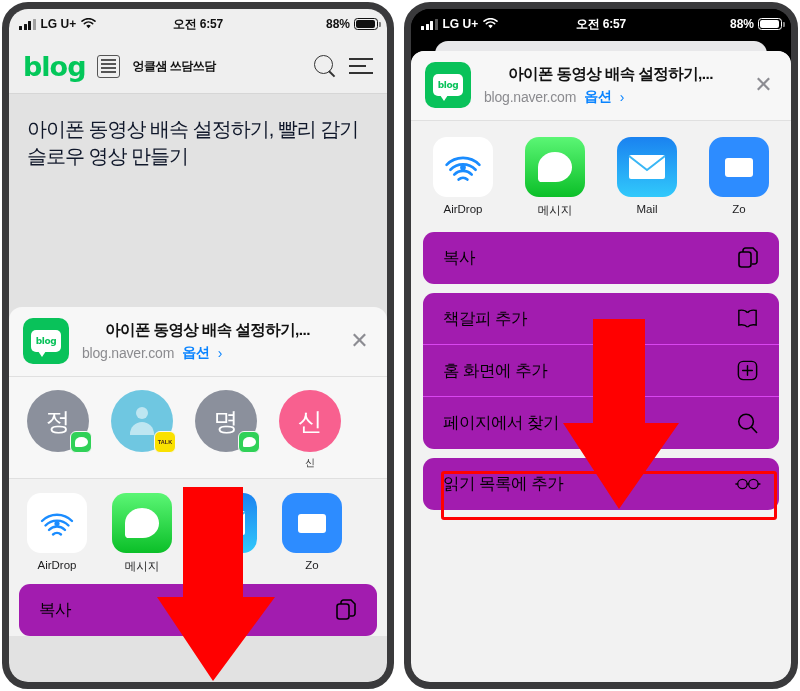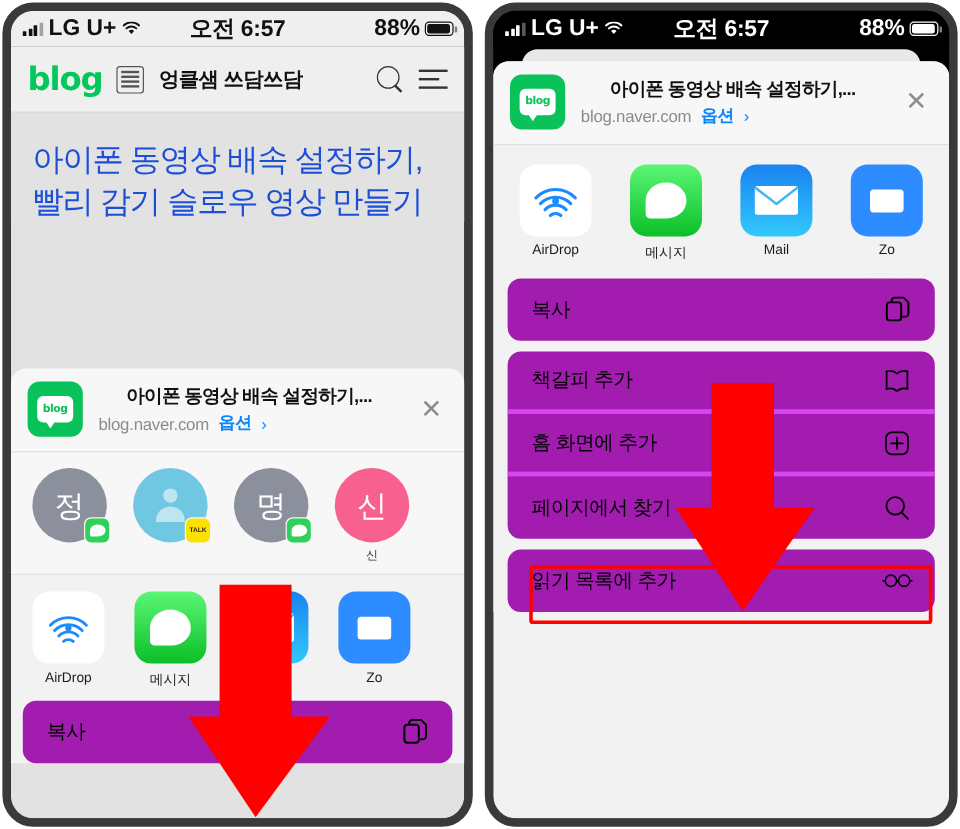--- a/index.html
+++ b/index.html
@@ -20,21 +20,21 @@
     background: #000;
   }
   .phone-left  { left: 2px;   top: 2px; width: 392px; height: 687px; }
   .phone-right { left: 404px; top: 2px; width: 394px; height: 687px; }
   .screen { position: relative; width: 100%; height: 100%; overflow: hidden; }
 
   
   .statusbar {
     position: relative; height: 30px;
     display: flex; align-items: center;
-    font-size: 19px; font-weight: 700;
+    font-size: 12px; font-weight: 700;
     z-index: 40;
   }
   .sb-light { background: #efefef; color: #111; }
   .sb-dark  { background: #000000; color: #ffffff; }
   .sb-left  { position: absolute; left: 10px; display: flex; align-items: center; gap: 5px; }
   .sb-mid   { position: absolute; left: 0; right: 0; text-align: center; font-weight: 700; letter-spacing: -0.2px;}
   .sb-right { position: absolute; right: 9px; display: flex; align-items: center; gap: 4px; }
   .bars { display: inline-flex; align-items: flex-end; gap: 1.5px; height: 11px; }
   .bars i { width: 3px; background: currentColor; border-radius: .5px; display:block; }
   .bars i:nth-child(1){height:4px}
@@ -59,32 +59,32 @@
   .blog-body { position: absolute; inset: 30px 0 0 0; background: #e2e2e2; z-index: 5;}
   .blog-nav {
     height: 55px; background: #efefef; border-bottom: 1px solid #d6d6d6;
     display: flex; align-items: center; padding: 0 14px; gap: 12px;
     position: relative; z-index: 6;
   }
   .blog-logo { font-size: 27px; font-weight: 700; color: #03c75a; letter-spacing: -1px; font-family:"DejaVu Sans", sans-serif;}
   .list-icon { width: 23px; height: 23px; border: 1.6px solid #555; border-radius: 3px; display:flex; flex-direction:column; justify-content:center; gap:2.5px; padding: 0 3px;}
   .list-icon span { display:block; height:1.6px; background:#555; }
   .list-icon span:nth-child(odd){ width: 100%; }
-  .blog-title-txt { font-size: 17px; font-weight: 700; color: #111; letter-spacing:-.5px; }
+  .blog-title-txt { font-size: 12px; font-weight: 700; color: #111; letter-spacing:-.5px; }
   .nav-spacer { flex: 1; }
   .mag { width: 23px; height:23px; position: relative; }
   .mag::before{content:"";position:absolute;left:0;top:0;width:17px;height:17px;border:1.7px solid #333;border-radius:50%;}
   .mag::after{content:"";position:absolute;left:15px;top:15px;width:8px;height:1.7px;background:#333;transform:rotate(45deg);transform-origin:left;}
   .ham { width: 24px; display:flex; flex-direction:column; gap:5px;}
   .ham span{ display:block;height:1.8px;background:#333;}
   .ham span:nth-child(2){ width: 70%; }
 
   .post-area { padding: 22px 18px 0 18px; background: #e2e2e2; }
   .post-cat { font-size: 12.5px; color: #333; margin-bottom: 16px; }
-  .post-title { font-size: 26px; line-height: 1.33; color: #1d4ed8; letter-spacing: -1px; font-weight: 400;}
+  .post-title { font-size: 20px; line-height: 1.33; color: #0f172a; letter-spacing: -1px; font-weight: 400;}
 
   
   .sheet-header {
     background: #f7f7f7; border-radius: 13px 13px 0 0;
     display:flex; align-items:center; gap: 13px; padding: 11px 14px 12px 14px;
     position: relative;
   }
   .blog-tile {
     width: 46px; height: 46px; border-radius: 10px; background: #09c25a;
     display:flex; align-items:center; justify-content:center; flex: 0 0 auto;
@@ -142,21 +142,21 @@
   .ic-msg::after{content:"";width:34px;height:30px;background:#fff;border-radius:50% 50% 48% 12%;}
   .ic-mail { background: linear-gradient(180deg,#1a82f0 0%, #31c9fb 100%); }
   .ic-zoom { background: #2d8cff; }
   .ic-zoom::after{content:"";width:28px;height:19px;background:#fff;border-radius:3px;}
 
   .menu-list { background: #f2f2f2; padding: 0 10px; }
   .menu-card { background: #a21caf; border-radius: 11px; overflow: hidden; margin-bottom: 9px; }
   .menu-item {
     height: 52px; display:flex; align-items:center; justify-content:space-between;
     padding: 0 18px 0 20px; font-size: 16.5px; color: #000; letter-spacing:-.5px;
-    border-bottom: 4px solid #d946ef; position: relative;
+    border-bottom: 1px solid #d946ef; position: relative;
   }
   .menu-item:last-child { border-bottom: none; }
   .menu-ic { width: 27px; height: 27px; color:#000; display:flex;align-items:center;justify-content:center; }
 
   .highlight-box {
     position: absolute; border: 3.5px solid #ff0000; border-radius: 3px;
     z-index: 35; pointer-events: none;
   }
 
   

